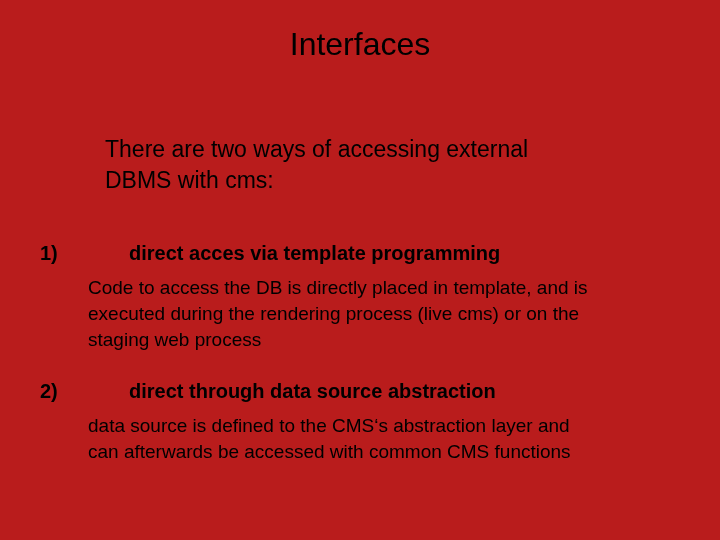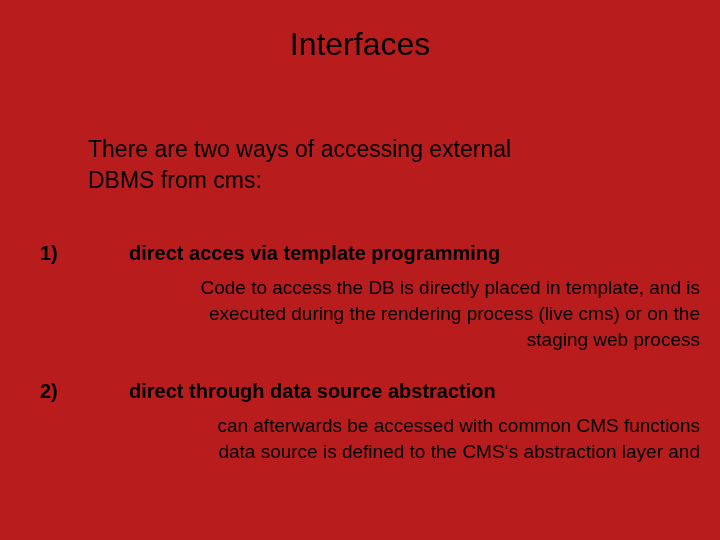--- a/index.html
+++ b/index.html
@@ -29,21 +29,21 @@
   }
   .title-line {
     font-size: 32px;
     line-height: 44px;
     font-weight: normal;
     letter-spacing: 0px;
     color: #000000;
   }
   .intro {
     position: absolute;
-    left: 88px;
+    left: 105px;
     top: 134px;
     width: 560px;
     font-size: 23px;
     line-height: 31px;
     font-weight: normal;
     color: #000000;
   }
   .intro-line {
     display: block;
     white-space: nowrap;
@@ -79,53 +79,52 @@
     margin-left: 48px;
     margin-top: 8px;
     font-size: 19px;
     line-height: 26px;
     font-weight: normal;
     color: #000000;
   }
   .body-line {
     display: block;
     white-space: nowrap;
-    text-align: right;
   }
 </style>
 </head>
 <body>
 
 <div class="slide">
 
   <div class="title-block">
     <div class="title-line">Interfaces</div>
   </div>
 
   <div class="intro">
     <span class="intro-line">There are two ways of accessing external</span>
-    <span class="intro-line">DBMS from cms:</span>
+    <span class="intro-line">DBMS with cms:</span>
   </div>
 
   <div class="item item-1">
     <div class="item-head">
       <span class="item-num">1)</span>
       <span class="item-title">direct acces via template programming</span>
     </div>
     <div class="item-body">
       <span class="body-line">Code to access the DB is directly placed in template, and is</span>
       <span class="body-line">executed during the rendering process (live cms) or on the</span>
       <span class="body-line">staging web process</span>
     </div>
   </div>
 
   <div class="item item-2">
     <div class="item-head">
       <span class="item-num">2)</span>
       <span class="item-title">direct through data source abstraction</span>
     </div>
     <div class="item-body">
+      <span class="body-line">data source is defined to the CMS‘s abstraction layer and</span>
       <span class="body-line">can afterwards be accessed with common CMS functions</span>
-      <span class="body-line">data source is defined to the CMS‘s abstraction layer and</span>
     </div>
   </div>
 
 </div>
 
 </body></html>

